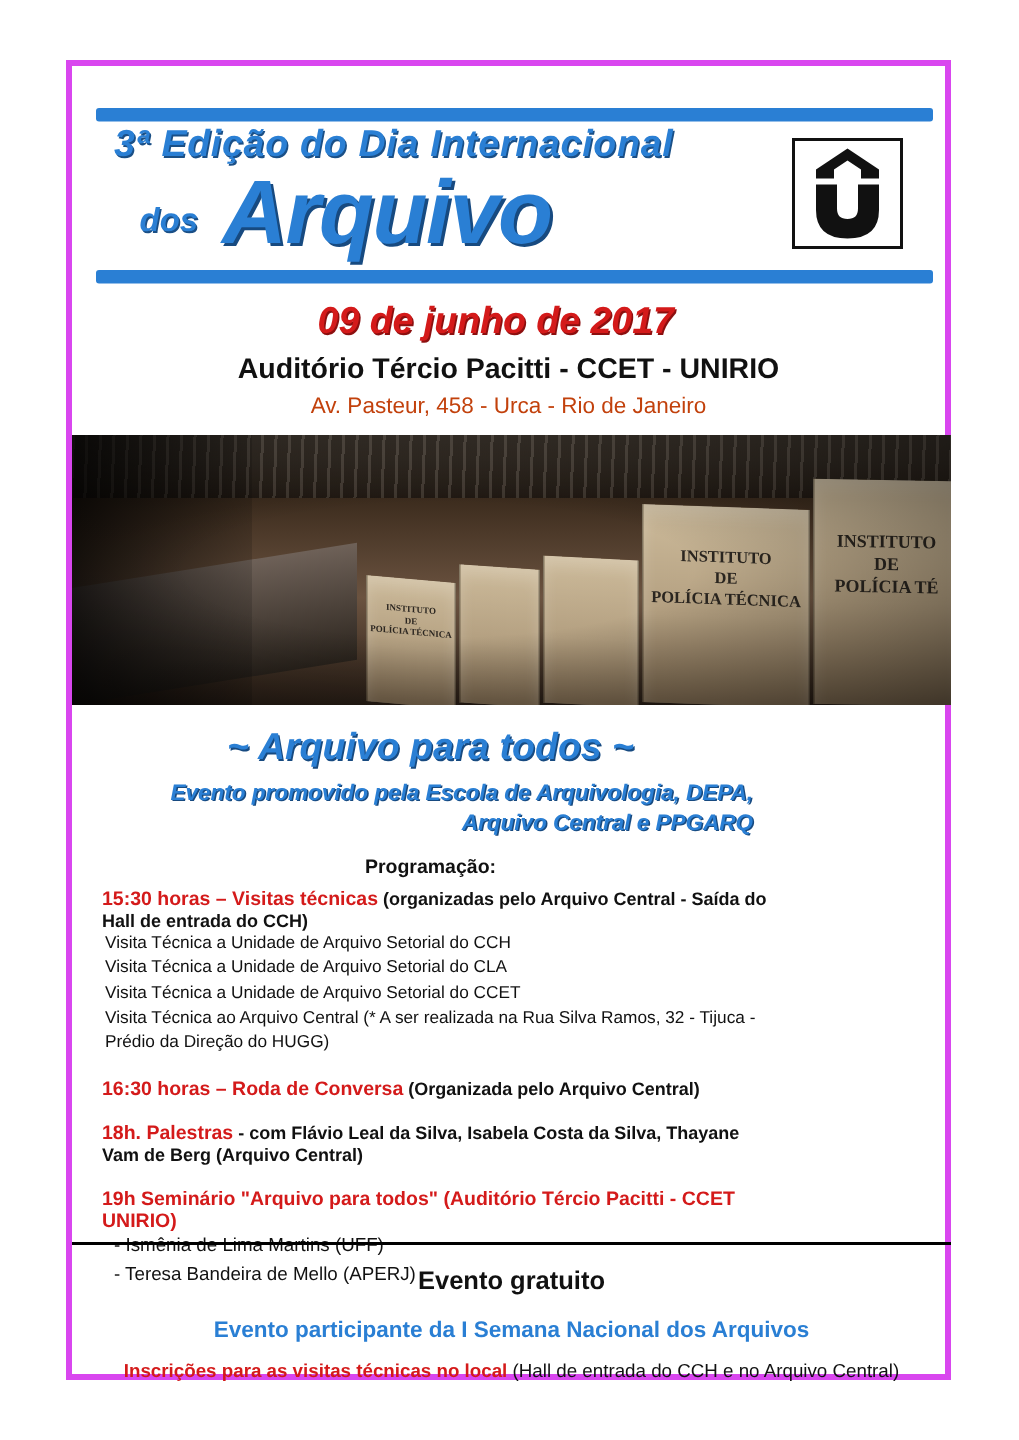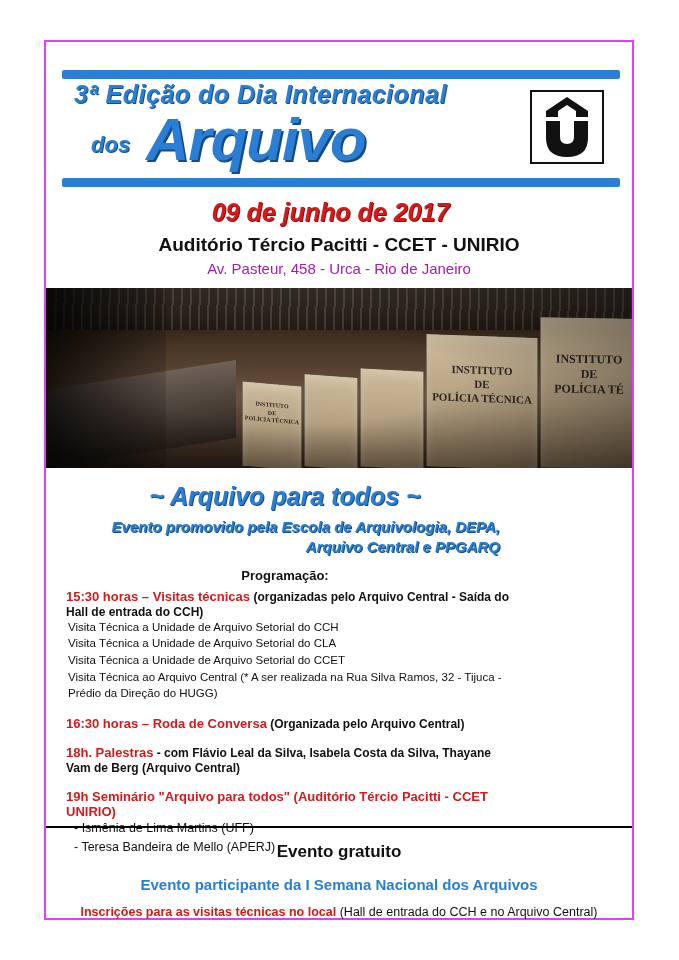--- a/index.html
+++ b/index.html
@@ -19,21 +19,21 @@
     height: 960px;
     background: #ffffff;
     box-sizing: border-box;
   }
   .frame {
     position: absolute;
     left: 44px;
     top: 40px;
     width: 590px;
     height: 880px;
-    border: 2px solid #d946ef;
+    border: 4px solid #d946ef;
     box-sizing: border-box;
     background: #ffffff;
   }
 
   
   .header {
     position: relative;
     padding: 14px 0 0 0;
     height: 240px;
     box-sizing: border-box;
@@ -119,21 +119,21 @@
     font-weight: bold;
     color: #111111;
   }
   .address {
     position: absolute;
     left: 0;
     right: 0;
     top: 218px;
     text-align: center;
     font-size: 15px;
-    color: #a21caf;
+    color: #c2410c;
   }
 
   
   .photo {
     position: absolute;
     left: 0;
     top: 246px;
     width: 586px;
     height: 180px;
     overflow: hidden;

